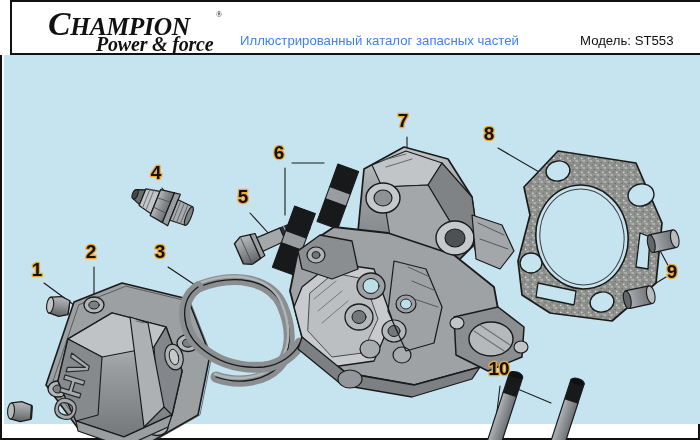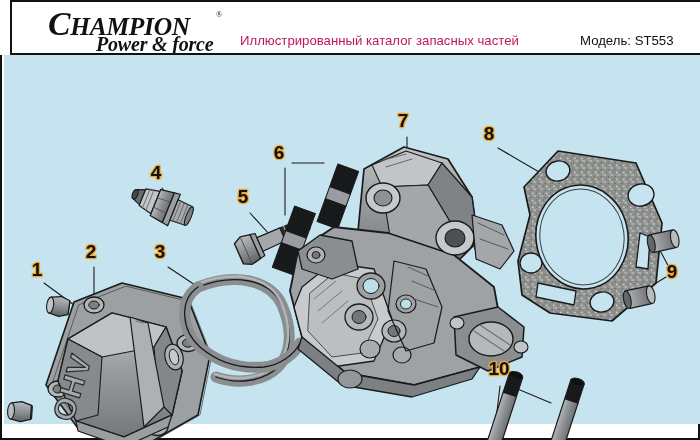--- a/index.html
+++ b/index.html
@@ -43,21 +43,21 @@
   }
   #logo-sub{
     position:absolute;left:48px;top:27px;
     font-family:"Liberation Serif", serif;
     font-style:italic;font-weight:bold;
     font-size:20px;letter-spacing:-0.2px;
     color:#111;white-space:nowrap;
   }
   #doc-title{
     position:absolute;left:228px;top:31px;
-    font-size:13.2px;color:#be185d;white-space:nowrap;
+    font-size:13.2px;color:#3b82f6;white-space:nowrap;
   }
   #model{
     position:absolute;left:568px;top:31px;
     font-size:13.2px;color:#111;white-space:nowrap;text-align:right;
   }
 
   
   #canvas-wrap{
     position:absolute;left:0;top:55px;width:700px;height:385px;
     box-sizing:border-box;

